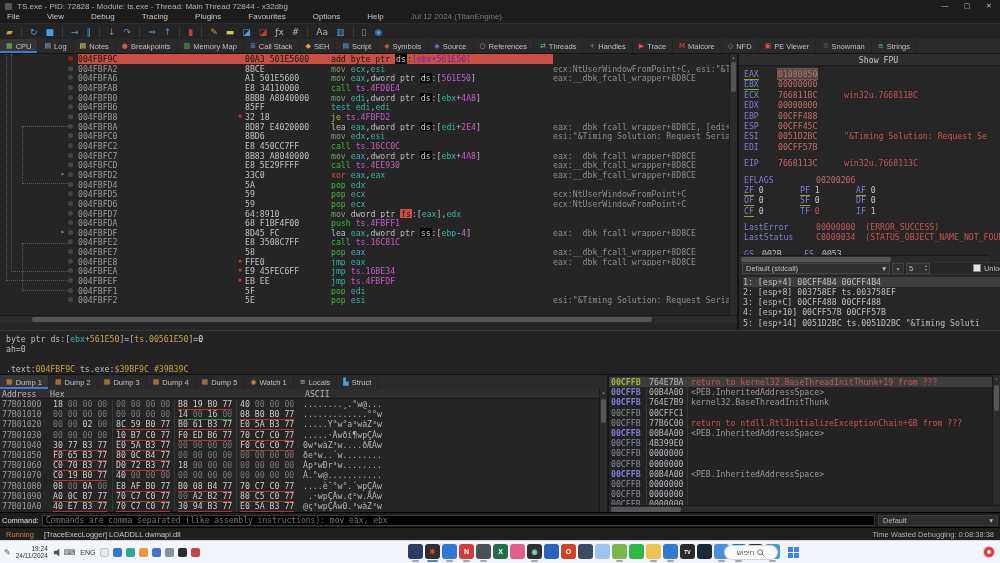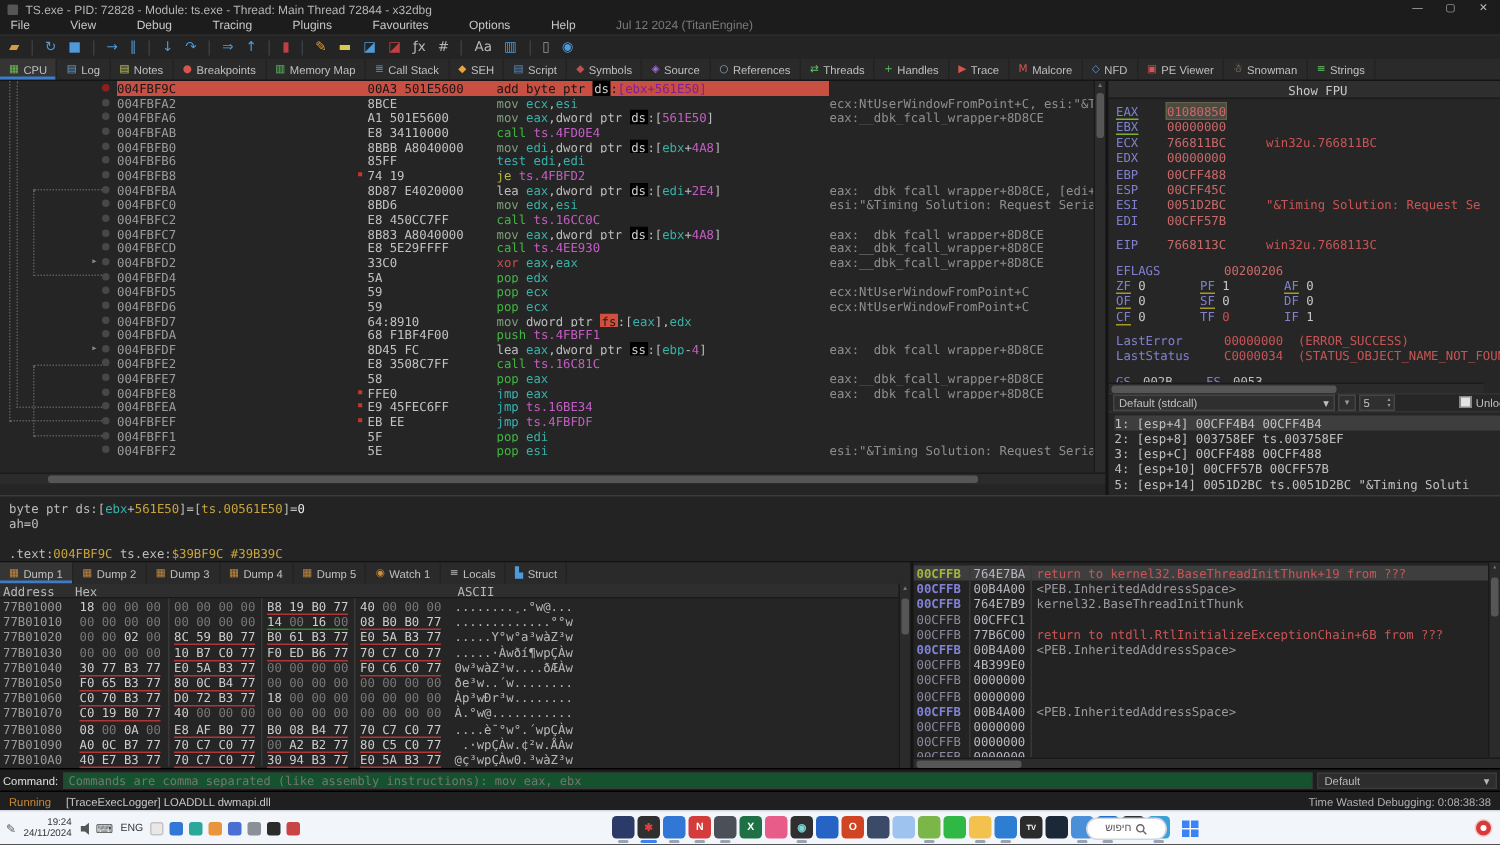--- a/index.html
+++ b/index.html
@@ -115,21 +115,21 @@
   .sa.b{color:#8181d8;font-weight:bold}
   .sa.csp{color:#a3b53c;font-weight:bold}
   .sv{width:42px;flex:none;color:#b8b8c0;overflow:hidden;border-left:1px solid #383838;border-right:1px solid #383838;padding-left:2px}
   .sc{flex:1;color:#9a9aa0;overflow:hidden;padding-left:3px}
   .sc.red{color:#c85555}
   .shscroll{height:7px;background:#2b2b2b;border-top:1px solid #1a1a1a;position:relative}
 
   
   .cmdbar{height:15px;display:flex;align-items:center;background:#1e1e1e;border-top:1px solid #000;padding:0 2px;gap:3px}
   .cmdlabel{font-size:7.5px;color:#e0e0e0;white-space:nowrap}
-  .cmdinput{flex:1;height:11px;background:#14532d;border:1px solid #3a3a3a;color:#9a9a9a;font:8px "DejaVu Sans Mono",monospace;padding:0 3px;outline:none}
+  .cmdinput{flex:1;height:11px;background:#000000;border:1px solid #3a3a3a;color:#9a9a9a;font:8px "DejaVu Sans Mono",monospace;padding:0 3px;outline:none}
   .cmdcombo{width:120px;height:11px;background:#2d2d2d;border:1px solid #3a3a3a;color:#b8b8b8;font-size:7.5px;display:flex;justify-content:space-between;align-items:flex-end;padding:0 4px}
   .statusbar{height:13px;background:#1f1f1f;border-top:1px solid #000;display:flex;align-items:center;font-size:7.5px;gap:10px;padding:0 6px}
   .st-state{color:#c8883c}
   .st-msg{color:#c8c8c8}
   .st-right{margin-left:auto;color:#b0b0b0}
 
   
   .taskbar{height:23px;background:#f2f5fa;border-top:1px solid #d5dae2;display:flex;align-items:center;padding:0 4px;font-size:6.5px;color:#333;position:relative}
   .pen{font-size:8px;color:#555;font-family:"DejaVu Sans",sans-serif}
   .clock{text-align:right;line-height:1.15;margin:0 5px;white-space:nowrap}
@@ -289,21 +289,21 @@
         <div class="jline" style="left:6px;top:0;width:66px;height:227px;border-left:1px dotted #555;border-bottom:1px dotted #555"></div>
         <div class="jline" style="left:11px;top:0;width:61px;height:218px;border-left:1px dotted #555;border-bottom:1px dotted #555"></div>
         <div class="jline" style="left:22px;top:72px;width:50px;height:58px;border:1px dotted #555;border-right:none"></div>
         <div class="jline" style="left:22px;top:189px;width:50px;height:48px;border:1px dotted #555;border-right:none"></div>
       <div class="drow sel"><span class="gut"><span class="dot red"></span></span><span class="addr">004FBF9C</span><span class="bgap"></span><span class="bytes"><span>00A3 </span><span class="u">501E5600</span></span><span class="instr"><span class="rd">add </span><span class="k">byte ptr </span><span class="sg">ds</span><span class="k">:</span><span class="n">[ebx+561E50]</span></span><span class="cmt"></span></div>
           <div class="drow"><span class="gut"><span class="dot"></span></span><span class="addr">004FBFA2</span><span class="bgap"></span><span class="bytes"><span>8BCE</span></span><span class="instr"><span class="gr">mov </span><span class="r">ecx</span><span class="k">,</span><span class="r">esi</span></span><span class="cmt">ecx:NtUserWindowFromPoint+C, esi:"&amp;Timing Solutio</span></div>
           <div class="drow"><span class="gut"><span class="dot"></span></span><span class="addr">004FBFA6</span><span class="bgap"></span><span class="bytes"><span>A1 </span><span class="u">501E5600</span></span><span class="instr"><span class="gr">mov </span><span class="r">eax</span><span class="k">,</span><span class="k">dword ptr </span><span class="sg">ds</span><span class="k">:[</span><span class="n">561E50</span><span class="k">]</span></span><span class="cmt">eax:__dbk_fcall_wrapper+8D8CE</span></div>
           <div class="drow"><span class="gut"><span class="dot"></span></span><span class="addr">004FBFAB</span><span class="bgap"></span><span class="bytes"><span>E8 34110000</span></span><span class="instr"><span class="g">call </span><span class="t">ts.4FD0E4</span></span><span class="cmt"></span></div>
           <div class="drow"><span class="gut"><span class="dot"></span></span><span class="addr">004FBFB0</span><span class="bgap"></span><span class="bytes"><span>8BBB A8040000</span></span><span class="instr"><span class="gr">mov </span><span class="r">edi</span><span class="k">,</span><span class="k">dword ptr </span><span class="sg">ds</span><span class="k">:[</span><span class="r">ebx</span><span class="k">+</span><span class="n">4A8</span><span class="k">]</span></span><span class="cmt"></span></div>
           <div class="drow"><span class="gut"><span class="dot"></span></span><span class="addr">004FBFB6</span><span class="bgap"></span><span class="bytes"><span>85FF</span></span><span class="instr"><span class="cy">test </span><span class="r">edi</span><span class="k">,</span><span class="r">edi</span></span><span class="cmt"></span></div>
-          <div class="drow"><span class="gut"><span class="dot"></span></span><span class="addr">004FBFB8</span><span class="bgap"></span><span class="bytes"><span>74 19</span></span><span class="instr"><span class="ye">je </span><span class="t">ts.4FBFD2</span></span><span class="cmt"></span><span class="mark">▪</span></div>
+          <div class="drow"><span class="gut"><span class="dot"></span></span><span class="addr">004FBFB8</span><span class="bgap"></span><span class="bytes"><span>32 18</span></span><span class="instr"><span class="ye">je </span><span class="t">ts.4FBFD2</span></span><span class="cmt"></span><span class="mark">▪</span></div>
           <div class="drow"><span class="gut"><span class="dot"></span></span><span class="addr">004FBFBA</span><span class="bgap"></span><span class="bytes"><span>8D87 E4020000</span></span><span class="instr"><span class="k">lea </span><span class="r">eax</span><span class="k">,</span><span class="k">dword ptr </span><span class="sg">ds</span><span class="k">:[</span><span class="r">edi</span><span class="k">+</span><span class="n">2E4</span><span class="k">]</span></span><span class="cmt">eax:__dbk_fcall_wrapper+8D8CE, [edi+2E4]:dbkFCall</span></div>
           <div class="drow"><span class="gut"><span class="dot"></span></span><span class="addr">004FBFC0</span><span class="bgap"></span><span class="bytes"><span>8BD6</span></span><span class="instr"><span class="gr">mov </span><span class="r">edx</span><span class="k">,</span><span class="r">esi</span></span><span class="cmt">esi:"&amp;Timing Solution: Request Serial Number"</span></div>
           <div class="drow"><span class="gut"><span class="dot"></span></span><span class="addr">004FBFC2</span><span class="bgap"></span><span class="bytes"><span>E8 450CC7FF</span></span><span class="instr"><span class="g">call </span><span class="t">ts.16CC0C</span></span><span class="cmt"></span></div>
           <div class="drow"><span class="gut"><span class="dot"></span></span><span class="addr">004FBFC7</span><span class="bgap"></span><span class="bytes"><span>8B83 A8040000</span></span><span class="instr"><span class="gr">mov </span><span class="r">eax</span><span class="k">,</span><span class="k">dword ptr </span><span class="sg">ds</span><span class="k">:[</span><span class="r">ebx</span><span class="k">+</span><span class="n">4A8</span><span class="k">]</span></span><span class="cmt">eax:__dbk_fcall_wrapper+8D8CE</span></div>
           <div class="drow"><span class="gut"><span class="dot"></span></span><span class="addr">004FBFCD</span><span class="bgap"></span><span class="bytes"><span>E8 5E29FFFF</span></span><span class="instr"><span class="g">call </span><span class="t">ts.4EE930</span></span><span class="cmt">eax:__dbk_fcall_wrapper+8D8CE</span></div>
           <div class="drow"><span class="gut"><span class="arr">▸</span><span class="dot"></span></span><span class="addr">004FBFD2</span><span class="bgap"></span><span class="bytes"><span>33C0</span></span><span class="instr"><span class="rd">xor </span><span class="r">eax</span><span class="k">,</span><span class="r">eax</span></span><span class="cmt">eax:__dbk_fcall_wrapper+8D8CE</span></div>
           <div class="drow"><span class="gut"><span class="dot"></span></span><span class="addr">004FBFD4</span><span class="bgap"></span><span class="bytes"><span>5A</span></span><span class="instr"><span class="g">pop </span><span class="r">edx</span></span><span class="cmt"></span></div>
           <div class="drow"><span class="gut"><span class="dot"></span></span><span class="addr">004FBFD5</span><span class="bgap"></span><span class="bytes"><span>59</span></span><span class="instr"><span class="g">pop </span><span class="r">ecx</span></span><span class="cmt">ecx:NtUserWindowFromPoint+C</span></div>
           <div class="drow"><span class="gut"><span class="dot"></span></span><span class="addr">004FBFD6</span><span class="bgap"></span><span class="bytes"><span>59</span></span><span class="instr"><span class="g">pop </span><span class="r">ecx</span></span><span class="cmt">ecx:NtUserWindowFromPoint+C</span></div>
           <div class="drow"><span class="gut"><span class="dot"></span></span><span class="addr">004FBFD7</span><span class="bgap"></span><span class="bytes"><span>64:8910</span></span><span class="instr"><span class="gr">mov </span><span class="k">dword ptr </span><span class="sgf">fs</span><span class="k">:[</span><span class="r">eax</span><span class="k">],</span><span class="r">edx</span></span><span class="cmt"></span></div>

